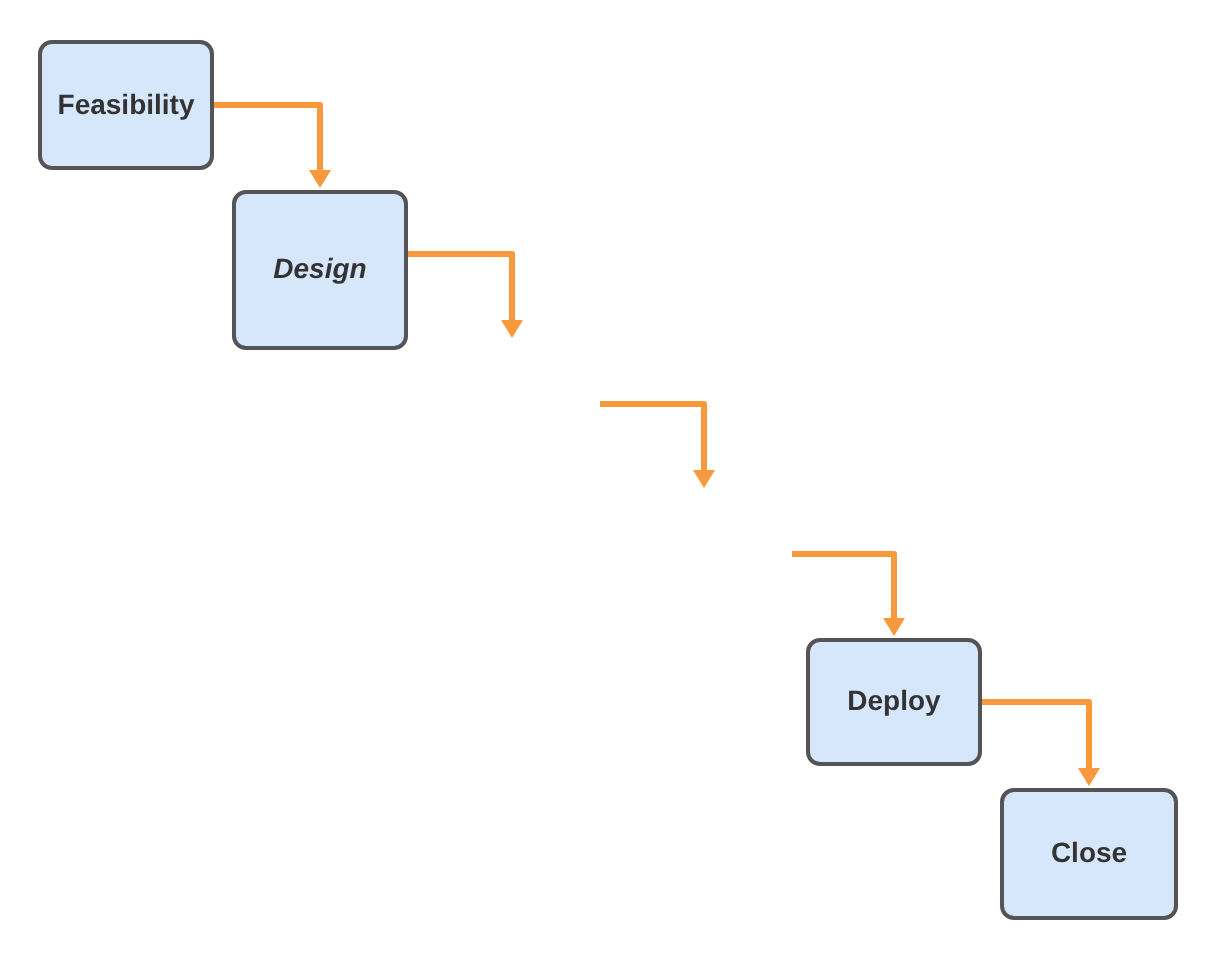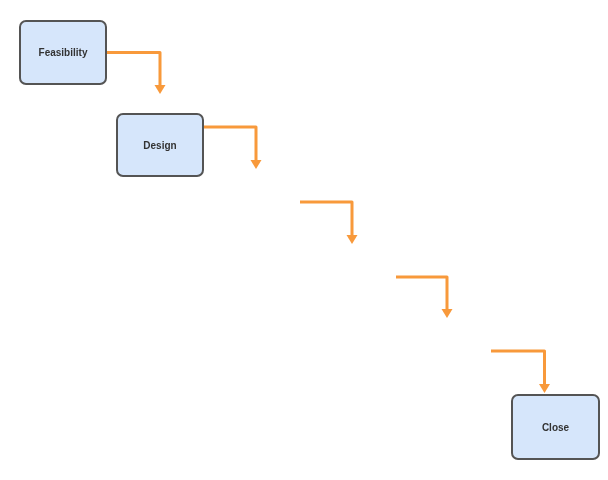--- a/index.html
+++ b/index.html
@@ -26,21 +26,21 @@
   .node {
     position: absolute;
     box-sizing: border-box;
     border: 2.5px solid #545454;
     border-radius: 7px;
     background: #D6E6FB;
     display: flex;
     align-items: center;
     justify-content: center;
     font-weight: bold;
-    font-size: 10px;
+    font-size: 14px;
     color: #333333;
     text-align: center;
     line-height: 1.1;
   }
 </style>
 </head>
 <body>
 
 <div id="canvas">
   <svg id="connector-layer" xmlns="http://www.w3.org/2000/svg" viewBox="0 0 608 480">
@@ -52,19 +52,22 @@
       <polygon points="346.5,235 357.5,235 352,244" fill="#F8993B"></polygon>
       <path d="M 396 277 L 447 277 L 447 310" fill="none" stroke="#F8993B" stroke-width="3" stroke-linejoin="round"></path>
       <polygon points="441.5,309 452.5,309 447,318" fill="#F8993B"></polygon>
       <path d="M 491 351 L 544.5 351 L 544.5 385" fill="none" stroke="#F8993B" stroke-width="3" stroke-linejoin="round"></path>
       <polygon points="539,384 550,384 544.5,393" fill="#F8993B"></polygon>
     </svg>
 
   <div class="node" style="left: 19px; top: 20px; width: 88px; height: 65px; background: rgb(214, 230, 251); border-color: rgb(84, 84, 84); color: rgb(51, 51, 51);">
     <span>Feasibility</span>
   </div>
-  <div class="node" style="left: 116px; top: 113px; width: 88px; height: 64px; background: rgb(214, 230, 251); border-color: rgb(84, 84, 84); color: rgb(51, 51, 51);">
+  <div class="node" style="left: 116px; top: 95px; width: 88px; height: 80px; background: rgb(214, 230, 251); border-color: rgb(84, 84, 84); color: rgb(51, 51, 51); font-style: italic;">
     <span>Design</span>
   </div>
-  <div class="node" style="left: 500px; top: 394px; width: 89px; height: 66px; background: rgb(214, 230, 251); border-color: rgb(84, 84, 84); color: rgb(51, 51, 51); margin-left: 11px;">
+  <div class="node" style="left: 403px; top: 319px; width: 88px; height: 64px; background: rgb(214, 230, 251); border-color: rgb(84, 84, 84); color: rgb(51, 51, 51);">
+    <span>Deploy</span>
+  </div>
+  <div class="node" style="left: 500px; top: 394px; width: 89px; height: 66px; background: rgb(214, 230, 251); border-color: rgb(84, 84, 84); color: rgb(51, 51, 51);">
     <span>Close</span>
   </div>
 </div>
 
 </body></html>

